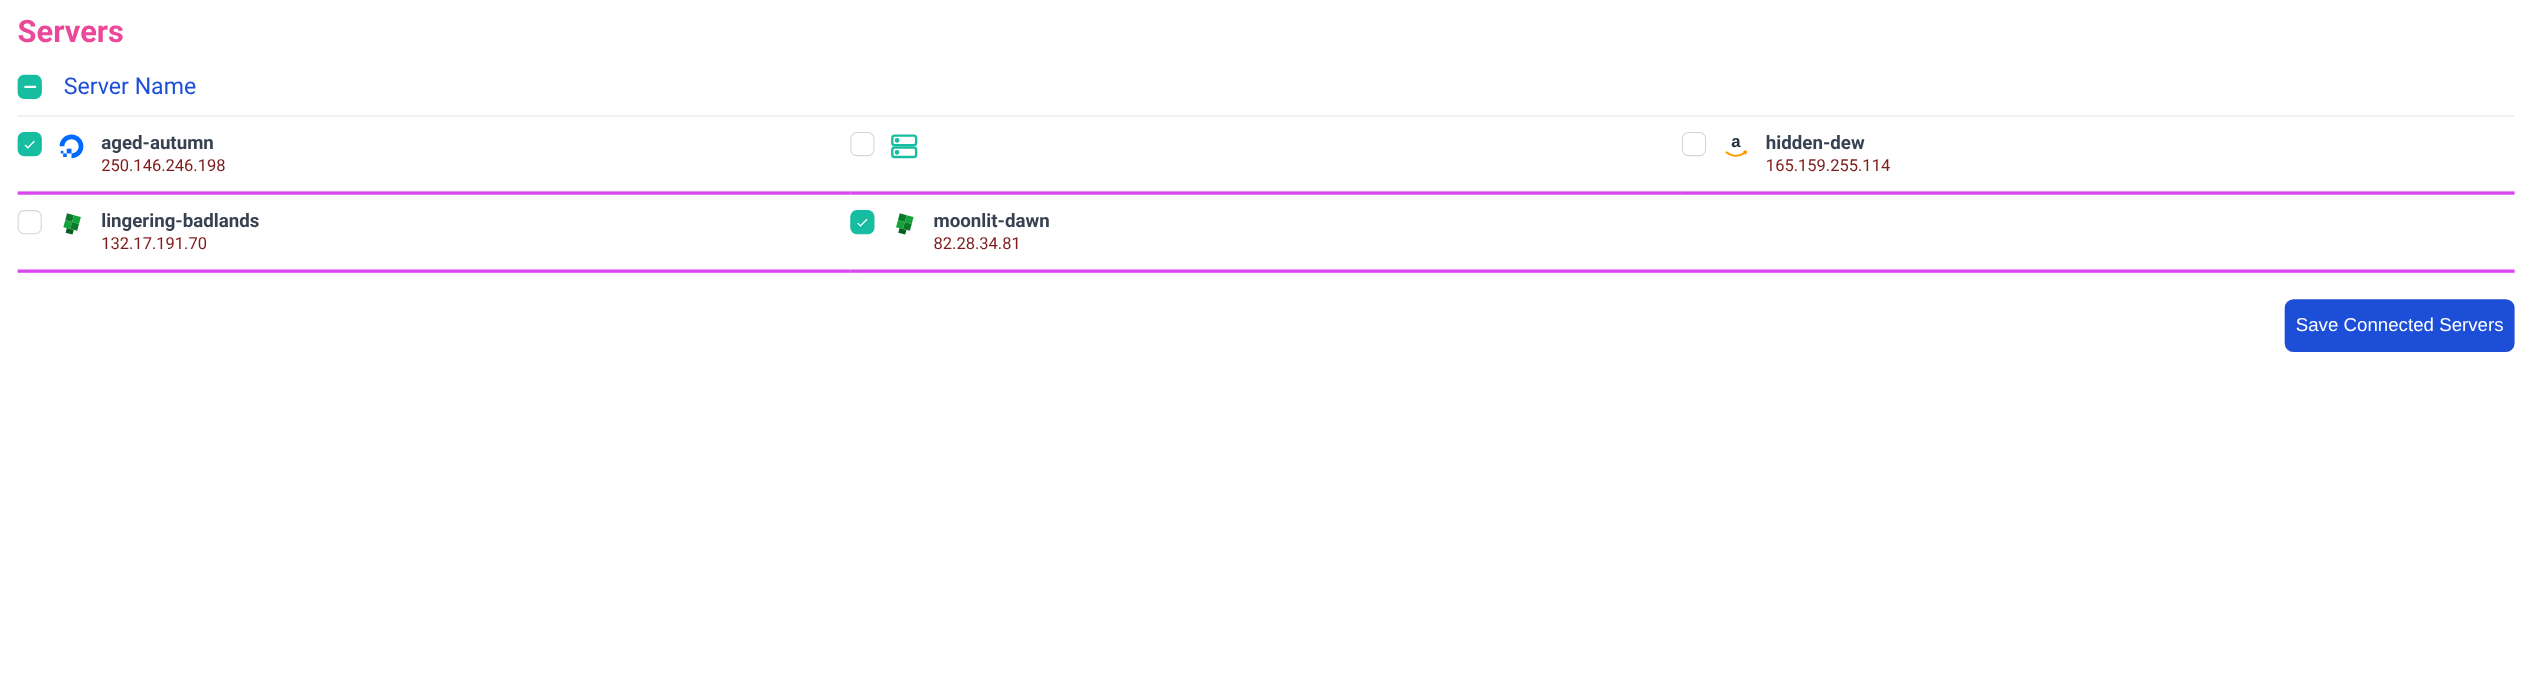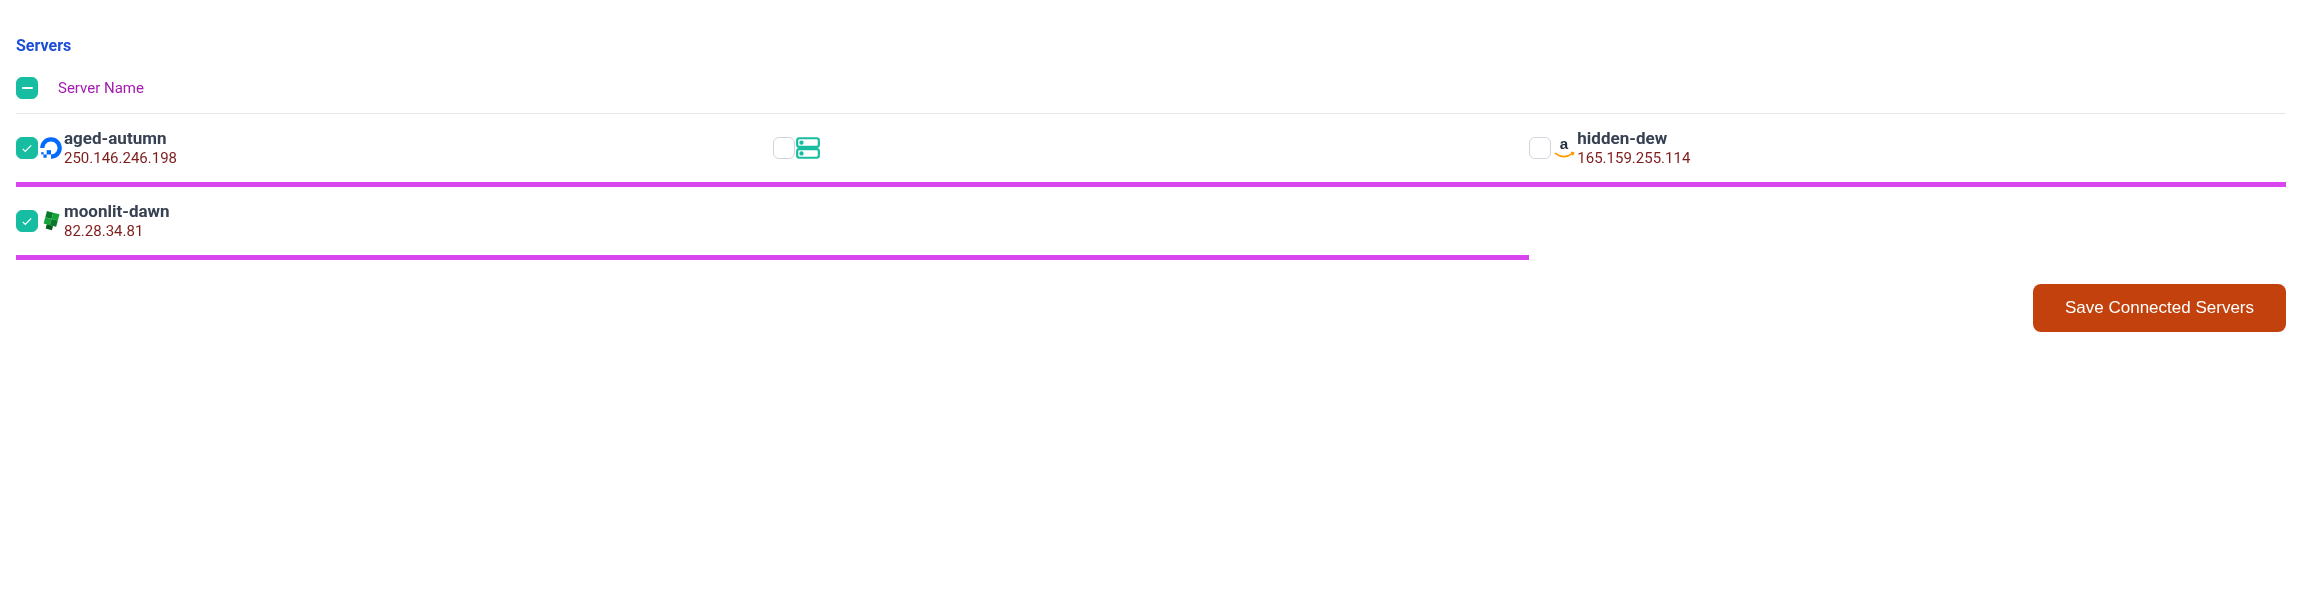--- a/index.html
+++ b/index.html
@@ -3,36 +3,35 @@
 <meta charset="utf-8">
 <style>
   * { box-sizing: border-box; margin: 0; padding: 0; }
   body {
     font-family: -apple-system, BlinkMacSystemFont, "Segoe UI", Roboto, "Helvetica Neue", Arial, sans-serif;
     background: #fff;
     padding: 12px 16px;
     color: #1f2937;
   }
   .title {
-    font-size: 16px;
+    font-size: 28px;
     font-weight: 700;
-    color: #1d4ed8;
+    color: #ec4899;
     margin-bottom: 22px;
-    margin-top: 24px;
   }
   .header-row {
     display: flex;
     align-items: center;
     gap: 20px;
     padding-bottom: 14px;
     border-bottom: 1px solid #e5e7eb;
   }
   .header-label {
-    color: #a21caf;
-    font-size: 15px;
+    color: #1d4ed8;
+    font-size: 21px;
   }
   .checkbox {
     width: 22px;
     height: 22px;
     border-radius: 6px;
     border: 1.5px solid #d1d5db;
     background: #fff;
     display: inline-flex;
     align-items: center;
     justify-content: center;
@@ -55,23 +54,24 @@
     height: 2.5px;
     background: #fff;
     border-radius: 2px;
   }
   .grid {
     display: grid;
     grid-template-columns: 1fr 1fr 1fr;
   }
   .cell {
     display: flex;
-    align-items: center;
+    align-items: flex-start;
+    gap: 14px;
     padding: 14px 0;
-    border-bottom: 5px solid #d946ef;
+    border-bottom: 3px solid #d946ef;
   }
   .provider-icon {
     width: 26px;
     height: 26px;
     display: inline-flex;
     align-items: center;
     justify-content: center;
     flex-shrink: 0;
   }
   .server-info { display: flex; flex-direction: column; }
@@ -85,25 +85,25 @@
     font-size: 15px;
     color: #7f1d1d;
     line-height: 1.25;
   }
   .footer {
     display: flex;
     justify-content: flex-end;
     padding-top: 24px;
   }
   .save-btn {
-    background: #c2410c;
+    background: #1d4ed8;
     color: #fff;
     border: none;
     border-radius: 8px;
-    padding: 14px 32px;
+    padding: 14px 10px;
     font-size: 17px;
     font-weight: 500;
     cursor: pointer;
   }
 </style>
 </head>
 <body>
 
 <h2 class="title">Servers</h2>
 
@@ -151,37 +151,55 @@
           <path d="M4 17c3 2.2 6 3 8 3s5-.8 8-3" stroke="#ff9900" stroke-width="1.6" fill="none" stroke-linecap="round"></path>
           <path d="M19 16.2c.9-.2 1.6-.1 1.9.2.2.3-.1 1-.8 1.9" stroke="#ff9900" stroke-width="1.3" fill="none" stroke-linecap="round"></path>
         </svg>
   </span>
 <div class="server-info">
         <div class="server-name">hidden-dew</div>
         <div class="server-ip">165.159.255.114</div>
       </div>
     </div>
     <div class="cell">
-      <span class="checkbox checked">
-        <svg viewBox="0 0 24 24">
-          <path fill="#fff" d="M9 16.2l-3.5-3.5L4 14.2 9 19.2 20 8.2l-1.5-1.5z"></path>
-        </svg>
-      </span>
+      <span class="checkbox"></span>
   <span class="provider-icon">
     <svg viewBox="0 0 24 24" width="26" height="26">
           <g transform="rotate(15 12 12)">
             <rect x="6" y="4" width="6" height="6" fill="#0a7a2a"></rect>
             <rect x="12" y="4" width="6" height="6" fill="#14a33a"></rect>
             <rect x="6" y="10" width="6" height="6" fill="#14a33a"></rect>
             <rect x="12" y="10" width="6" height="6" fill="#0a7a2a"></rect>
             <rect x="9" y="16" width="6" height="4" fill="#055e1f"></rect>
           </g>
         </svg>
   </span>
 <div class="server-info">
+        <div class="server-name">lingering-badlands</div>
+        <div class="server-ip">132.17.191.70</div>
+      </div>
+    </div>
+    <div class="cell">
+      <span class="checkbox checked">
+        <svg viewBox="0 0 24 24">
+          <path fill="#fff" d="M9 16.2l-3.5-3.5L4 14.2 9 19.2 20 8.2l-1.5-1.5z"></path>
+        </svg>
+      </span>
+  <span class="provider-icon">
+    <svg viewBox="0 0 24 24" width="26" height="26">
+          <g transform="rotate(15 12 12)">
+            <rect x="6" y="4" width="6" height="6" fill="#0a7a2a"></rect>
+            <rect x="12" y="4" width="6" height="6" fill="#14a33a"></rect>
+            <rect x="6" y="10" width="6" height="6" fill="#14a33a"></rect>
+            <rect x="12" y="10" width="6" height="6" fill="#0a7a2a"></rect>
+            <rect x="9" y="16" width="6" height="4" fill="#055e1f"></rect>
+          </g>
+        </svg>
+  </span>
+<div class="server-info">
         <div class="server-name">moonlit-dawn</div>
         <div class="server-ip">82.28.34.81</div>
       </div>
     </div>
     <div class="cell"></div>
   </div>
 
 <div class="footer">
   <button class="save-btn">Save Connected Servers</button>
 </div>

